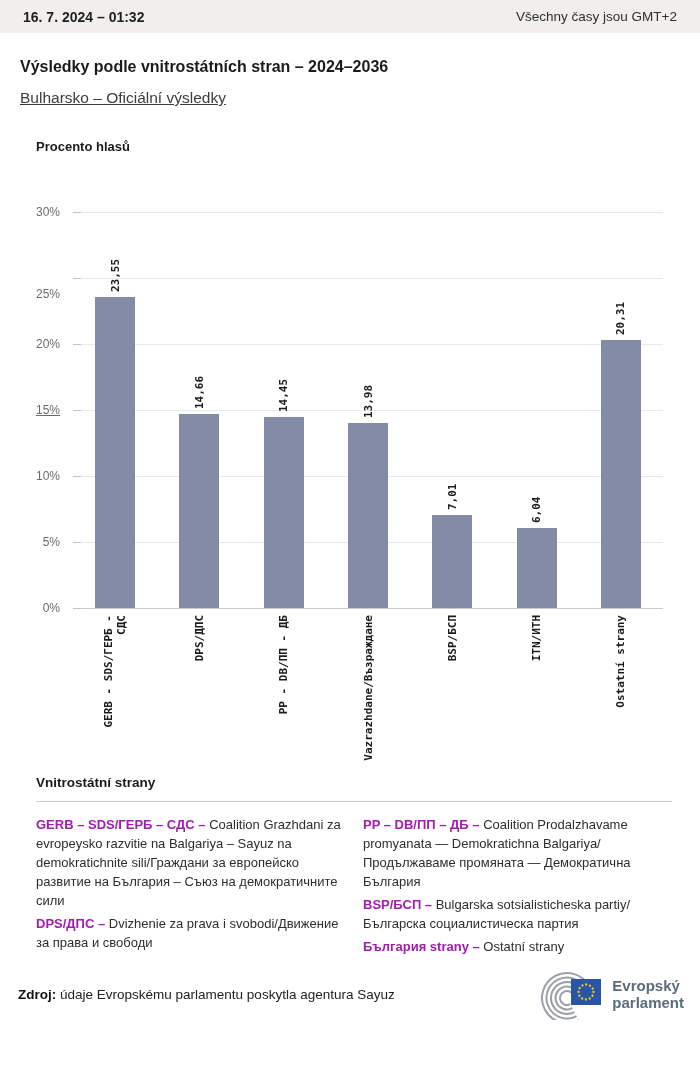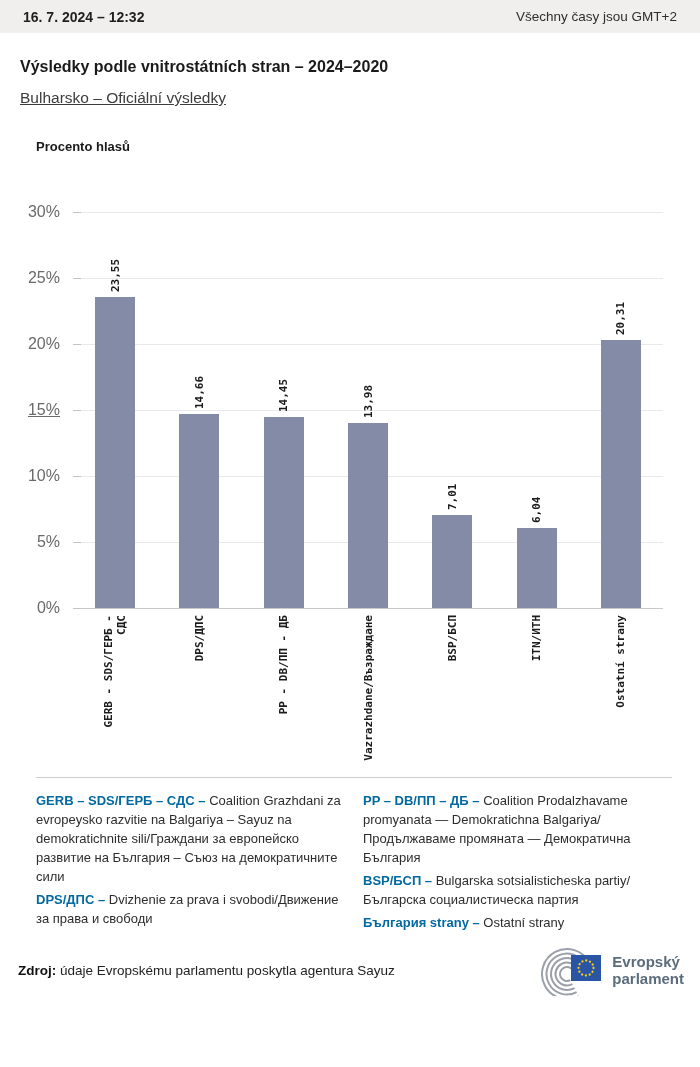--- a/index.html
+++ b/index.html
@@ -12,62 +12,62 @@
 
   .page-title{margin:23px 20px 0 20px;font-size:16px;line-height:22px;font-weight:700;color:#1a1a1a;}
   .page-subtitle{margin:9px 20px 0 20px;font-size:15.5px;line-height:21px;font-weight:400;color:#3c3c3c;text-decoration:underline;}
 
   .chart-title{margin:30px 0 0 36px;font-size:13px;line-height:18px;font-weight:700;color:#1a1a1a;}
 
   .plot{position:relative;height:606px;margin-top:6px;}
   .grid{position:absolute;height:1px;background:#e9e9e9;}
   .grid.axis{background:#c9c9c9;}
   .tick{position:absolute;width:8px;height:1px;background:#c4c4c4;}
-  .ylab{position:absolute;width:60px;text-align:right;font-size:16px;color:#6a6a6a;line-height:16px;}
+  .ylab{position:absolute;width:60px;text-align:right;font-size:12px;color:#6a6a6a;line-height:16px;}
   .bar{position:absolute;}
   .vlab{position:absolute;height:13px;line-height:13px;font-family:"DejaVu Sans Mono",monospace;
         font-size:11px;font-weight:700;color:#1c1c1c;white-space:nowrap;
         transform-origin:left bottom;transform:rotate(-90deg);}
   .xlab{position:absolute;font-family:"DejaVu Sans Mono",monospace;font-size:11px;font-weight:700;
         line-height:13px;color:#1c1c1c;text-align:right;white-space:pre;
         transform-origin:0 0;transform:rotate(-90deg) translateX(-100%);}
 
   .legend{margin:6px 0 0 0;padding:0 28px 0 36px;}
   .legend-heading{margin:0;font-size:13.5px;line-height:18px;font-weight:700;color:#1a1a1a;}
   .legend-divider{margin:9px 0 0 0;border:none;border-top:1px solid #cdcdcd;}
   .legend-cols{margin-top:13px;column-count:2;column-gap:18px;width:636px;}
   .legend-cols p{margin:0 0 4px 0;font-size:13px;line-height:19px;color:#2d2d2d;}
-  .legend-cols strong{color:#0369a1;}
+  .legend-cols strong{color:#a21caf;}
 
   .footer{margin-top:10px;padding:0 16px 0 18px;display:flex;justify-content:space-between;align-items:center;}
   .source{font-size:13.5px;color:#222;margin:0;}
   .source strong{color:#111;}
   .logo{display:flex;align-items:center;gap:8px;}
   .logo-text{font-size:15px;line-height:17px;font-weight:700;color:#5b6c7c;}
 </style>
 </head>
 <body>
 
 <header class="topbar">
-  <span class="topbar-left">16. 7. 2024 – 12:32</span>
+  <span class="topbar-left">16. 7. 2024 – 01:32</span>
   <span class="topbar-right">Všechny časy jsou GMT+2</span>
 </header>
 
-<h1 class="page-title">Výsledky podle vnitrostátních stran – 2024–2020</h1>
+<h1 class="page-title">Výsledky podle vnitrostátních stran – 2024–2036</h1>
 <h2 class="page-subtitle">Bulharsko – Oficiální výsledky</h2>
 
 <section>
   <div class="chart-title">Procento hlasů</div>
   <div class="plot" id="plot">
       <div class="grid" style="left: 73px; top: 50px; width: 590px;"></div>
       <div class="tick" style="left: 73px; top: 50px;"></div>
       <div class="ylab" style="left: 0px; top: 42px;">30%</div>
       <div class="grid" style="left: 73px; top: 116px; width: 590px;"></div>
       <div class="tick" style="left: 73px; top: 116px;"></div>
-      <div class="ylab" style="left: 0px; top: 108px;">25%</div>
+      <div class="ylab" style="left: 0px; top: 124px;">25%</div>
       <div class="grid" style="left: 73px; top: 182px; width: 590px;"></div>
       <div class="tick" style="left: 73px; top: 182px;"></div>
       <div class="ylab" style="left: 0px; top: 174px;">20%</div>
       <div class="grid" style="left: 73px; top: 248px; width: 590px;"></div>
       <div class="tick" style="left: 73px; top: 248px;"></div>
       <div class="ylab" style="left: 0px; top: 240px; text-decoration: underline;">15%</div>
       <div class="grid" style="left: 73px; top: 314px; width: 590px;"></div>
       <div class="tick" style="left: 73px; top: 314px;"></div>
       <div class="ylab" style="left: 0px; top: 306px;">10%</div>
       <div class="grid" style="left: 73px; top: 380px; width: 590px;"></div>
@@ -95,20 +95,21 @@
       <div class="bar" style="left: 516.571px; top: 366.272px; width: 40px; height: 79.728px; background: rgb(131, 139, 166);"></div>
       <div class="vlab" style="left: 543.071px; top: 348.272px;">6,04</div>
       <div class="xlab" style="left: 530.071px; top: 453px;">ITN/ИТН</div>
       <div class="bar" style="left: 600.857px; top: 177.908px; width: 40px; height: 268.092px; background: rgb(131, 139, 166);"></div>
       <div class="vlab" style="left: 627.357px; top: 159.908px;">20,31</div>
       <div class="xlab" style="left: 614.357px; top: 453px;">Ostatní strany</div>
     </div>
 </section>
 
 <section class="legend">
+  <h3 class="legend-heading">Vnitrostátní strany</h3>
   <hr class="legend-divider">
   <div class="legend-cols" id="legend-cols">
       <p><strong>GERB – SDS/ГЕРБ – СДС – </strong><span>Coalition Grazhdani za evropeysko razvitie na Balgariya – Sayuz na demokratichnite sili/Граждани за европейско развитие на България – Съюз на демократичните сили</span></p>
       <p><strong>DPS/ДПС – </strong><span>Dvizhenie za prava i svobodi/Движение за права и свободи</span></p>
       <p><strong>PP – DB/ПП – ДБ – </strong><span>Coalition Prodalzhavame promyanata — Demokratichna Balgariya/Продължаваме промяната — Демократична България</span></p>
       <p><strong>BSP/БСП – </strong><span>Bulgarska sotsialisticheska partiy/Българска социалистическа партия</span></p>
       <p><strong>България strany – </strong><span>Ostatní strany</span></p>
     </div>
 </section>
 

